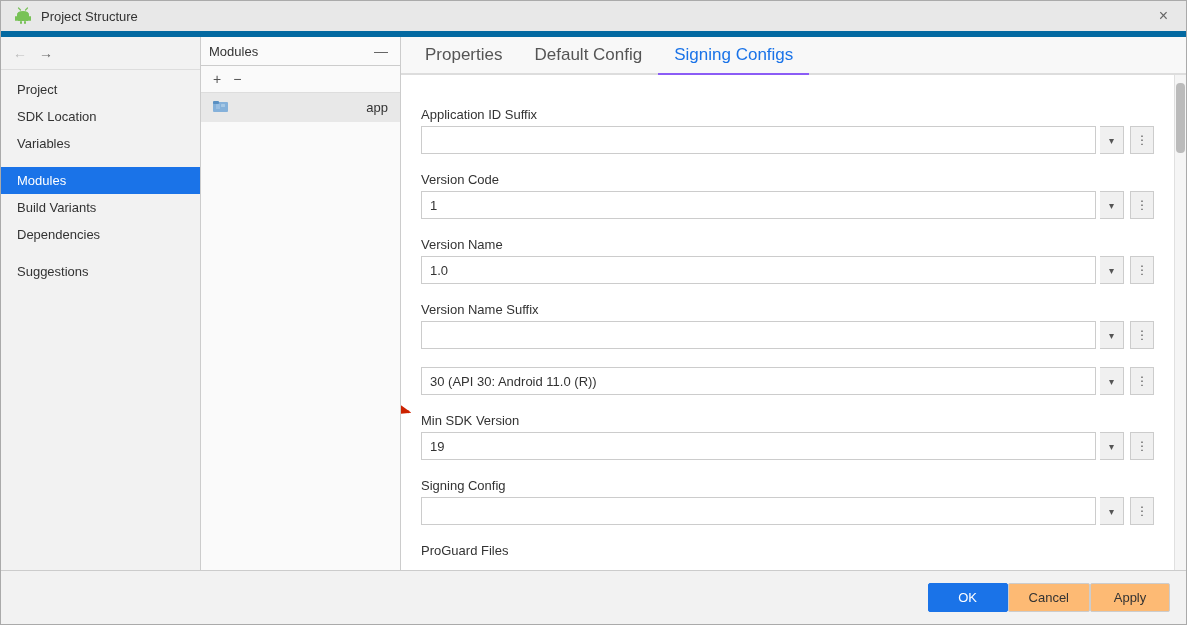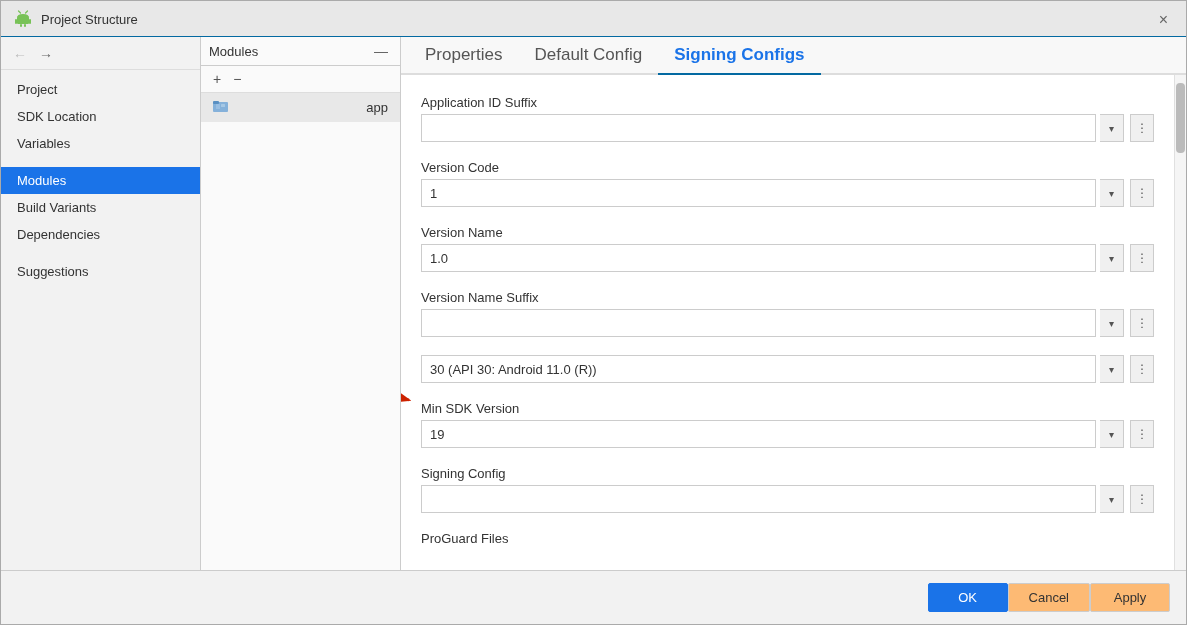--- a/index.html
+++ b/index.html
@@ -20,23 +20,23 @@
       background: #f2f2f2;
       border: 1px solid #aaa;
       display: flex;
       flex-direction: column;
       box-shadow: 2px 2px 10px rgba(0,0,0,0.3);
     }
     .title-bar {
       background: #e8e8e8;
       padding: 8px 12px;
       display: flex;
-      align-items: flex-start;
+      align-items: center;
       justify-content: space-between;
-      border-bottom: 1px solid #0369a1;
+      border-bottom: 6px solid #0369a1;
       height: 36px;
     }
     .title-bar-left {
       display: flex;
       align-items: center;
       gap: 8px;
     }
     .title-text {
       font-size: 13px;
       font-weight: normal;
@@ -168,27 +168,27 @@
     .tab {
       padding: 8px 16px;
       cursor: pointer;
       font-size: 17px;
       color: #555;
       border-bottom: 2px solid transparent;
       margin-bottom: -2px;
     }
     .tab.active {
       color: #1a73e8;
-      border-bottom: 2px solid #0369a1;
-      font-weight: 700;
+      border-bottom: 2px solid #8b5cf6;
+      font-weight: 400;
     }
     .form-content {
       flex: 1;
       overflow-y: auto;
-      padding: 20px 20px;
+      padding: 32px 20px;
       position: relative;
     }
     .form-group {
       margin-bottom: 18px;
     }
     .form-label {
       font-size: 13px;
       color: #333;
       margin-bottom: 4px;
       display: block;

